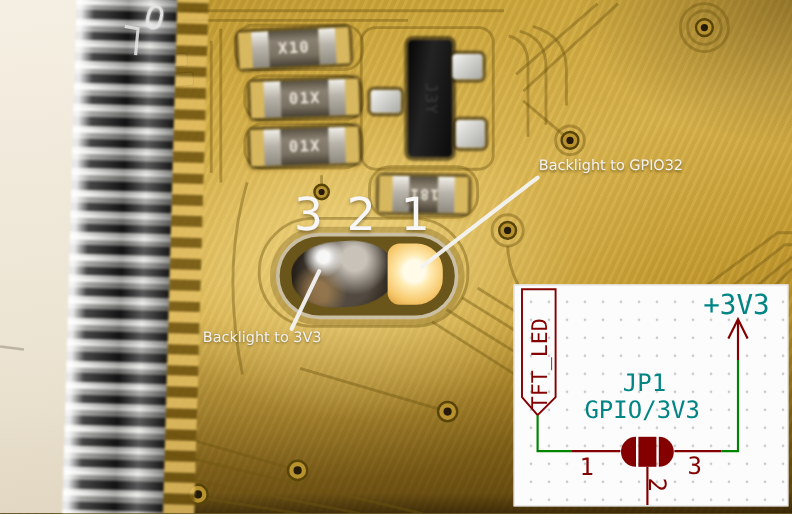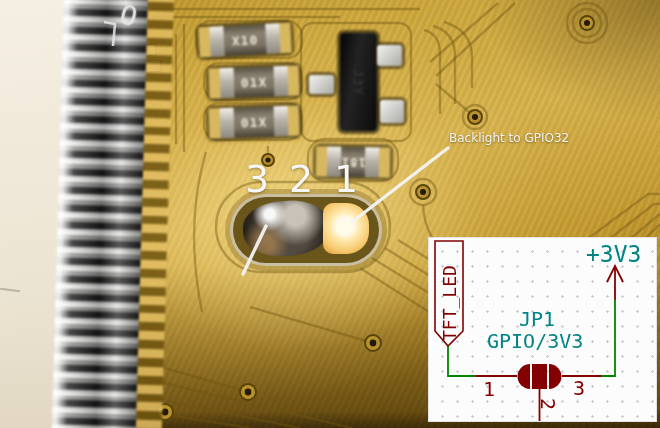--- a/index.html
+++ b/index.html
@@ -226,20 +226,21 @@
 
   <svg width="660" height="428" style="position:absolute;left:0;top:0">
     <g stroke="#f4f4f4" stroke-width="3.4" stroke-linecap="round" opacity="0.95">
       <line x1="448" y1="148" x2="352" y2="222"></line>
       <line x1="266" y1="226" x2="243" y2="274"></line>
     </g>
     <polyline points="104,22 115,24 113,46" fill="none" stroke="#e8e8e8" stroke-width="2.6" opacity="0.85"></polyline>
   </svg>
 
   <div class="callout" style="left:449px;top:131px">Backlight to GPIO32</div>
+  <div class="callout" style="left:169px;top:274px">Backlight to 3V3</div>
 
   <div id="schematic">
     <svg width="227" height="183" viewBox="0 0 227 183">
 
       <polygon points="6,3 34,3 34,93 19,108 6,93" fill="none" stroke="#840000" stroke-width="1.6"></polygon>
       <text class="sch-red" font-size="18" transform="translate(27,103) rotate(-90)">TFT_LED</text>
 
       <polyline points="19,108 19,138 47,138" fill="none" stroke="#008400" stroke-width="1.8"></polyline>
       <line x1="47" y1="138" x2="88" y2="138" stroke="#840000" stroke-width="1.8"></line>
 

